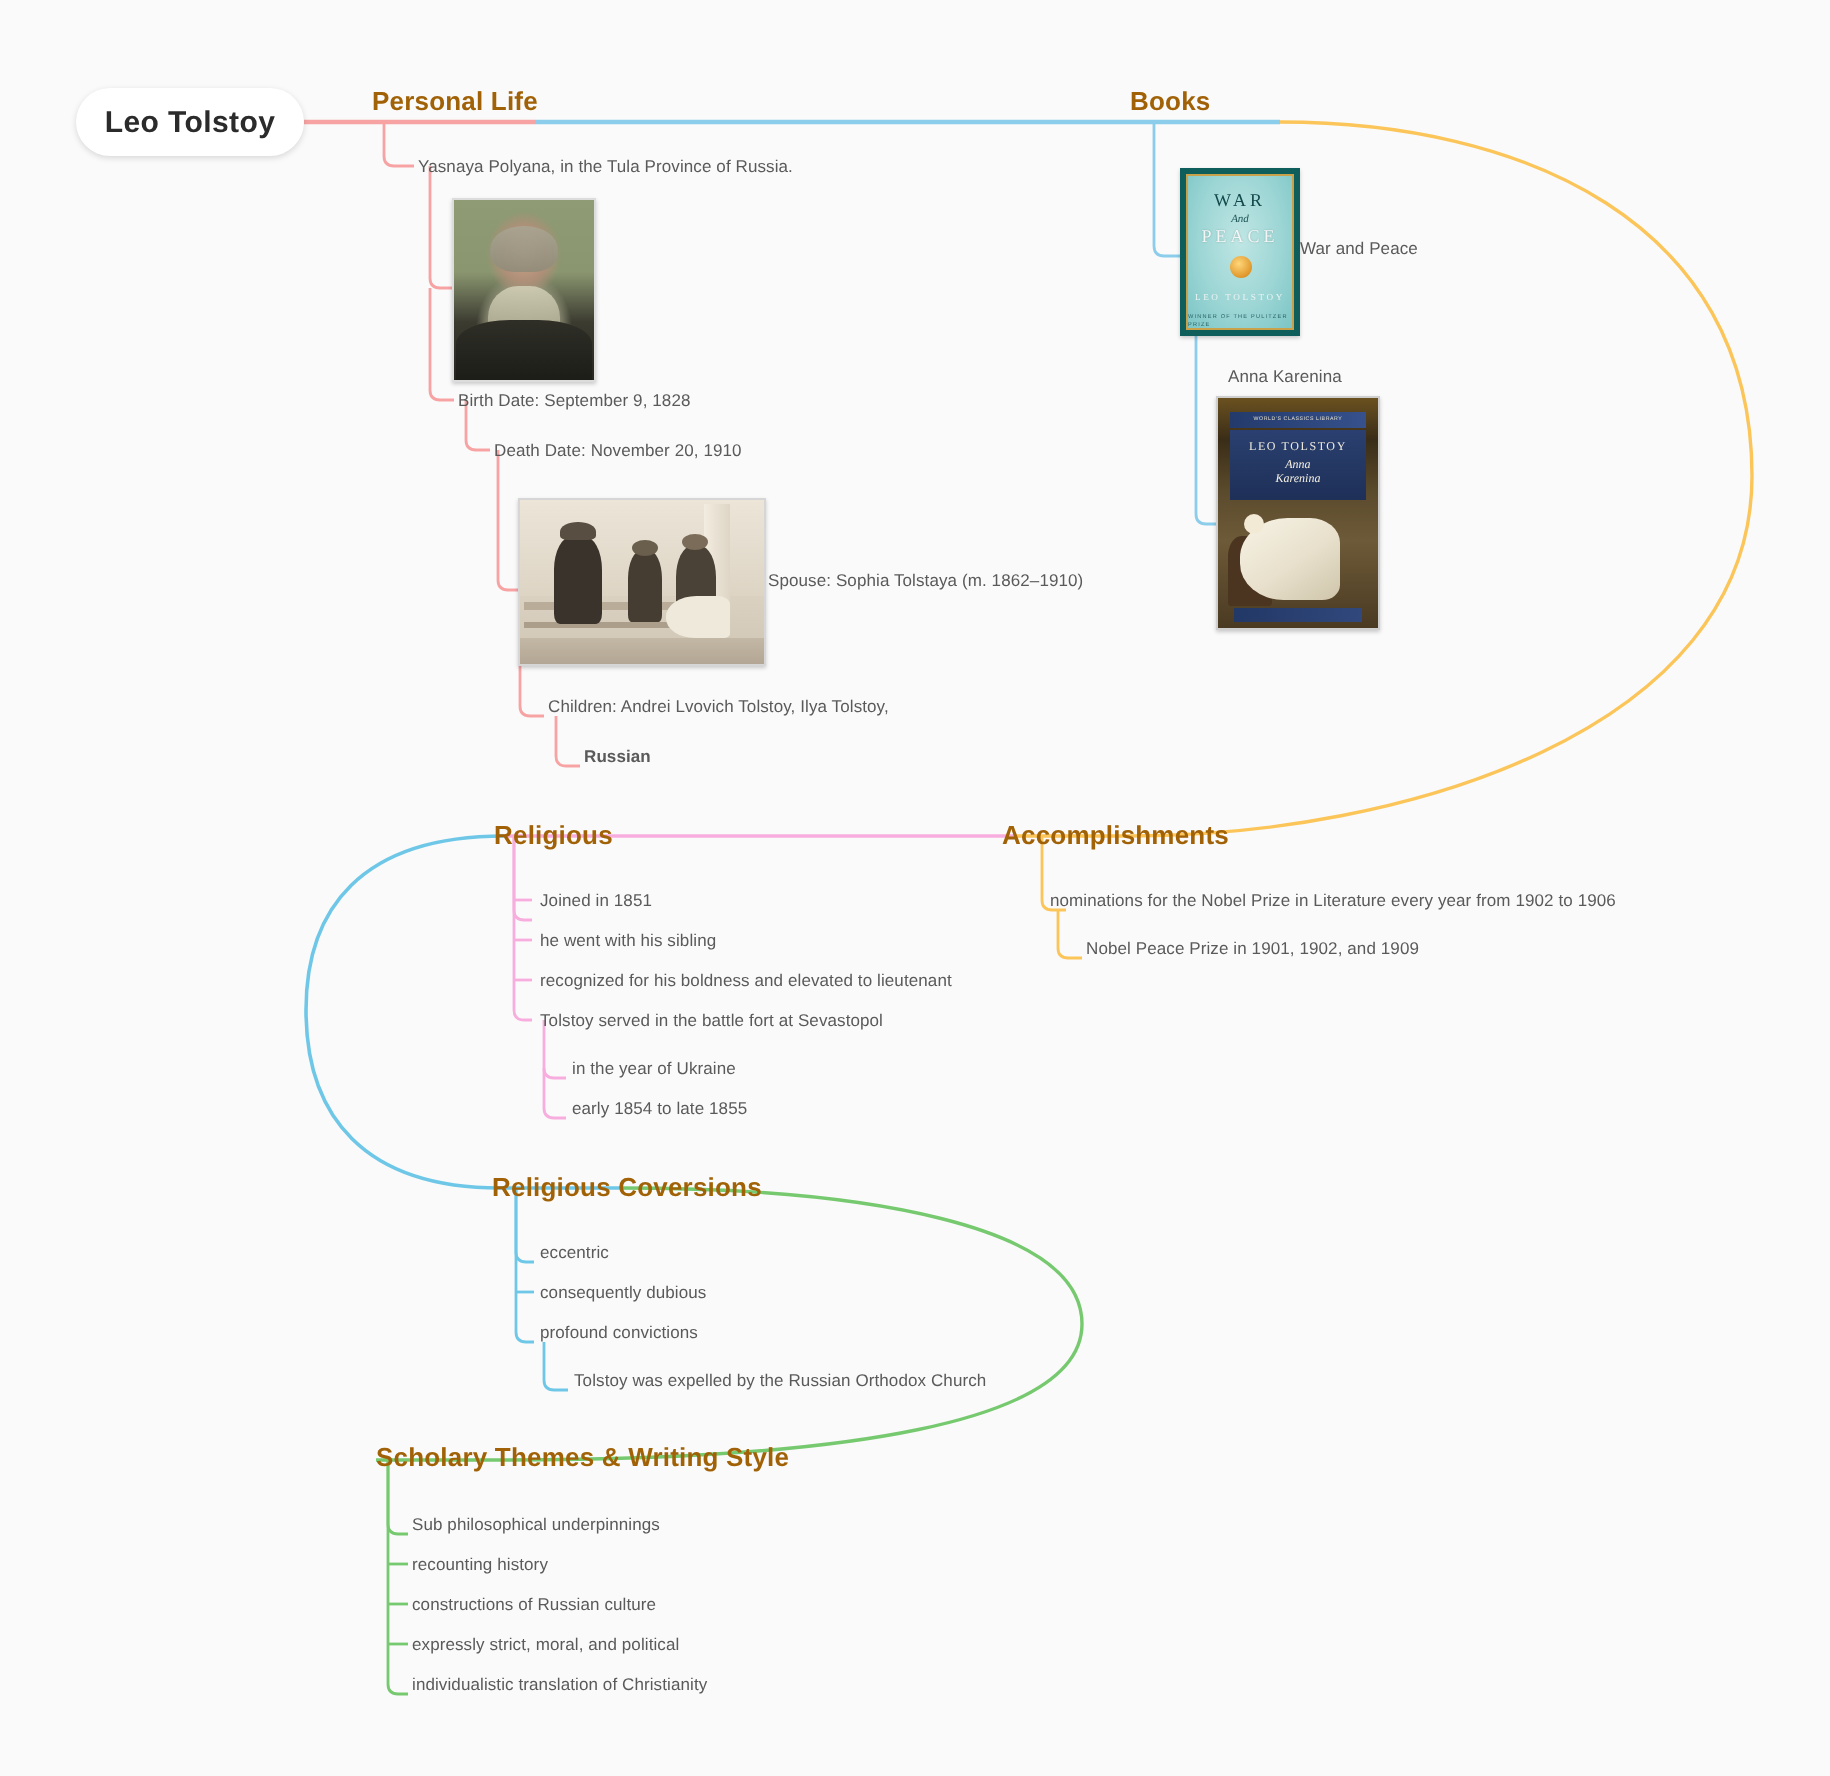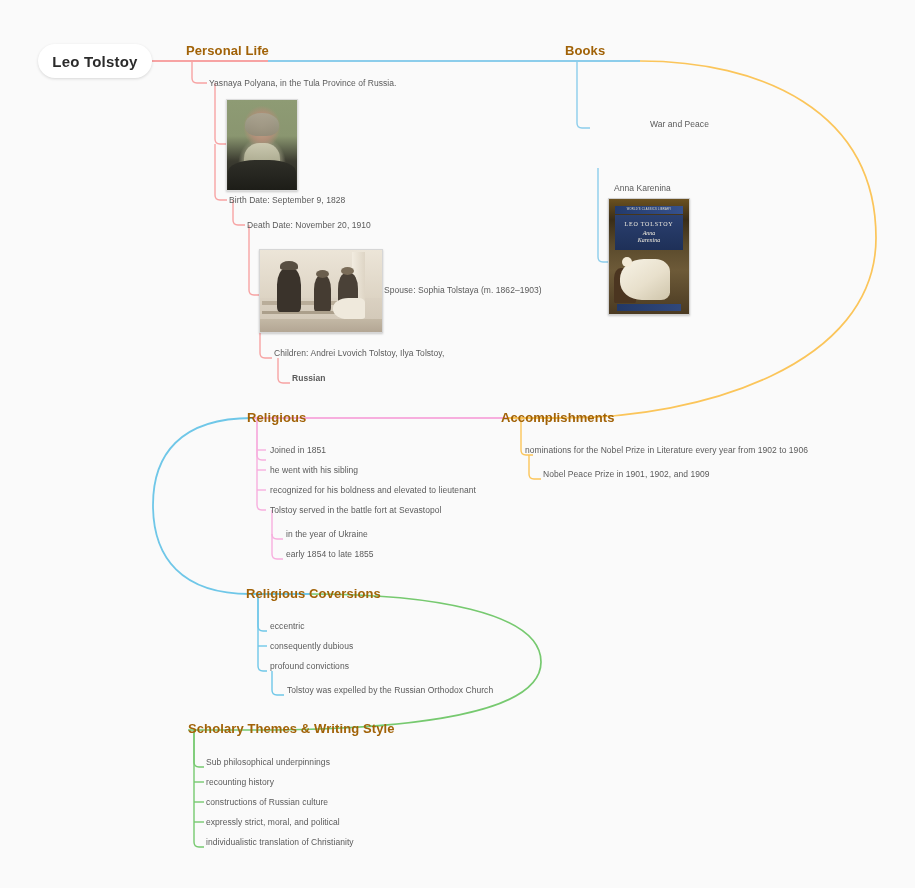--- a/index.html
+++ b/index.html
@@ -220,26 +220,36 @@
     <div class="fig1"></div>
     <div class="fig1h"></div>
     <div class="fig2"></div>
     <div class="fig2h"></div>
     <div class="fig3"></div>
     <div class="fig3h"></div>
     <div class="skirt"></div>
     <div class="floor"></div>
   </div>
 
-  <div class="leaf" style="left:384px;top:285px;">Spouse: Sophia Tolstaya (m. 1862–1903)</div>
+  <div class="leaf" style="left:384px;top:285px;">Spouse: Sophia Tolstaya (m. 1862–1910)</div>
   <div class="leaf" style="left:274px;top:348px;">Children: Andrei Lvovich Tolstoy, Ilya Tolstoy,</div>
   <div class="leaf" style="left:292px;top:373px;font-weight:bold;">Russian</div>
 
   <div class="branch-title" style="left:565px;top:43px;">Books</div>
 
+  <div class="cover wp" style="left:590px;top:84px;width:60px;height:84px;">
+    <div class="wp-inner">
+      <div class="wp-war">WAR</div>
+      <div class="wp-and">And</div>
+      <div class="wp-peace">PEACE</div>
+      <div class="wp-seal"></div>
+      <div class="wp-author">LEO TOLSTOY</div>
+      <div class="wp-foot">WINNER OF THE PULITZER PRIZE</div>
+    </div>
+  </div>
 
   <div class="leaf" style="left:650px;top:119px;">War and Peace</div>
 
   <div class="leaf" style="left:614px;top:183px;">Anna Karenina</div>
 
   <div class="cover ak" style="left:608px;top:198px;width:80px;height:115px;">
     <div class="ak-top">
       <div class="ak-topt">WORLD'S CLASSICS LIBRARY</div>
     </div>
     <div class="ak-band">

